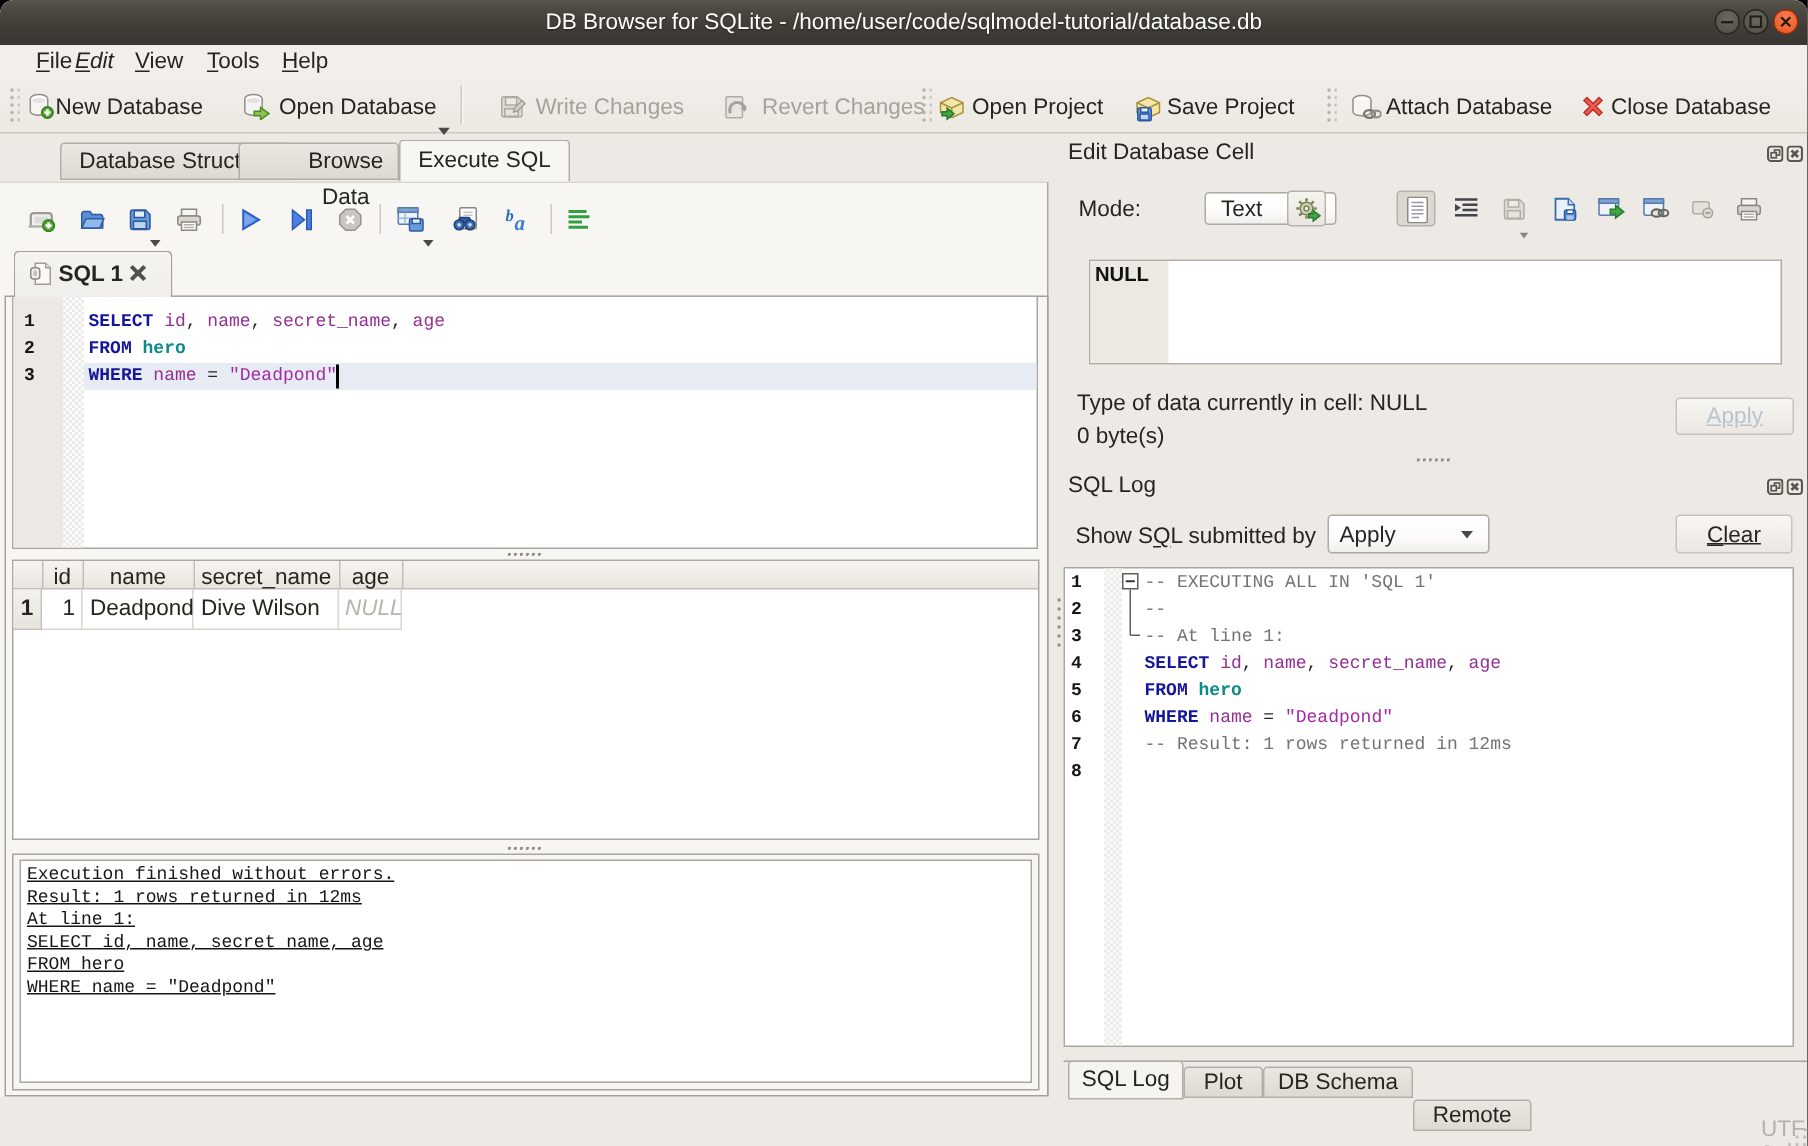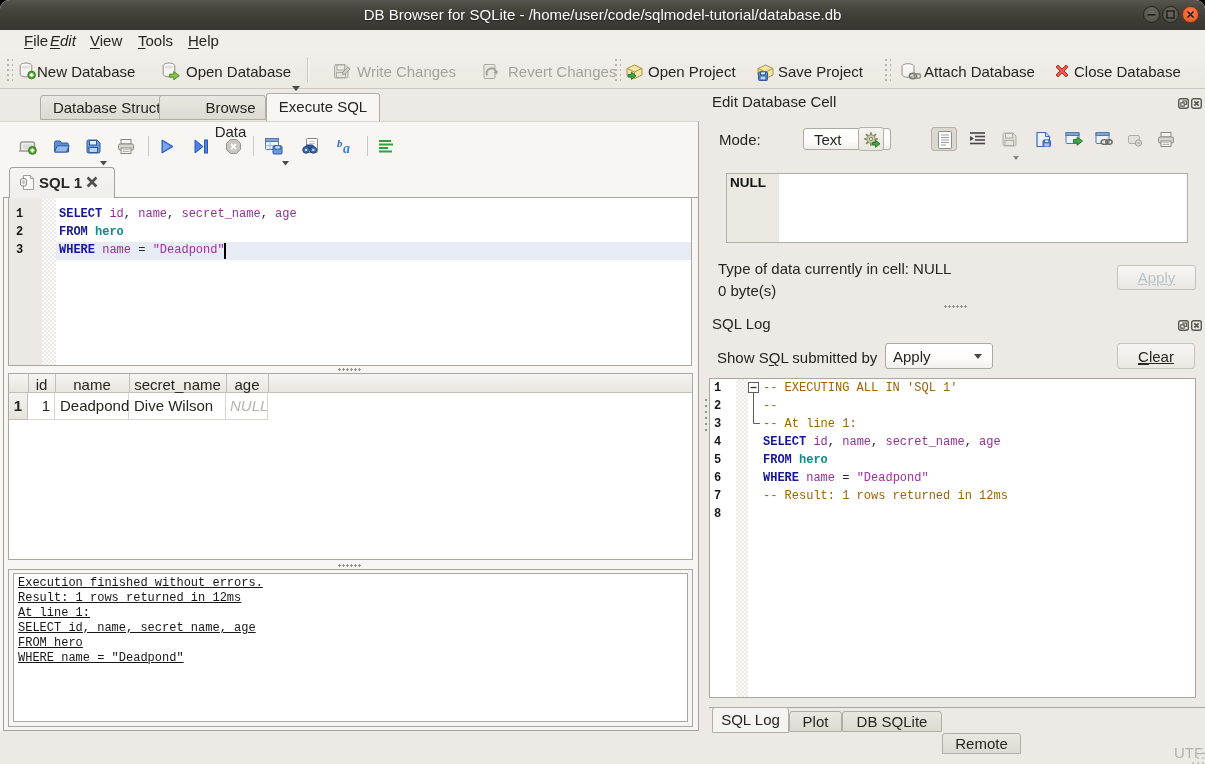--- a/index.html
+++ b/index.html
@@ -28,21 +28,21 @@
 .whitebox{background:#fff;border:1px solid #aaa6a0;}
 .hsplit{background-image:radial-gradient(circle at 1.5px 1.5px,#979289 1px,transparent 1.2px);background-size:4px 4px;width:24px;height:4px;}
 
 .mono{font-family:"Liberation Mono",monospace;font-size:12px;white-space:pre;}
 .gut{background:#ece9e4;}
 .hatch{background:repeating-conic-gradient(#edebe8 0% 25%,#fcfbfa 0% 50%);background-size:4px 4px;}
 .k{color:#16169b;font-weight:bold;}
 .i{color:#943094;}
 .t{color:#0d8a8a;font-weight:bold;}
 .s{color:#a52ba5;}
-.c{color:#a16207;}
+.c{color:#737373;}
 .lnum{font-family:"Liberation Mono",monospace;font-size:12px;font-weight:bold;color:#161616;white-space:pre;}
 .combo{background:linear-gradient(#ffffff,#fdfcfb 60%,#f1efec);border:1px solid #aeaaa2;border-radius:3px;}
 .btn{border:1px solid #c7c3bc;border-radius:3px;background:linear-gradient(#f8f6f3,#ebe8e3);text-align:center;text-decoration:underline;}
 .iconbtn{border:1px solid #b6b2aa;border-radius:3px;background:linear-gradient(#f6f4f0,#e9e6e0);}
 </style></head><body>
 <div id="win">
   <div class="abs" id="titlebar"></div>
   <div class="abs" id="title">DB Browser for SQLite - /home/user/code/sqlmodel-tutorial/database.db</div>
 
   <div class="abs winbtn" style="left:1143px;background:radial-gradient(circle at 8px 5px,#6b6860,#4f4c45);border:1px solid #27261f;">
@@ -397,21 +397,21 @@
   <div class="abs mono" id="logtext" style="left:763px;top:379px;line-height:18px;"><span class="c">-- EXECUTING ALL IN 'SQL 1'</span>
 <span class="c">--</span>
 <span class="c">-- At line 1:</span>
 <span class="k">SELECT</span> <span class="i">id</span>, <span class="i">name</span>, <span class="i">secret_name</span>, <span class="i">age</span>
 <span class="k">FROM</span> <span class="t">hero</span>
 <span class="k">WHERE</span> <span class="i">name</span> = <span class="s">"Deadpond"</span>
 <span class="c">-- Result: 1 rows returned in 12ms</span></div>
 
   <div class="abs" style="left:709px;top:707px;width:496px;height:1px;background:#a9a59f;"></div>
   <div class="abs tab" style="left:789px;top:711px;height:21px;width:53px;line-height:20px;">Plot</div>
-  <div class="abs tab" style="left:842px;top:711px;height:21px;width:100px;line-height:20px;">DB SQLite</div>
+  <div class="abs tab" style="left:842px;top:711px;height:21px;width:100px;line-height:20px;">DB Schema</div>
   <div class="abs tab" style="left:942px;top:733px;height:21px;width:79px;line-height:20px;">Remote</div>
   <div class="abs tab" style="left:712px;top:707px;height:26px;width:77px;background:#f6f4f1;line-height:24px;z-index:3;">SQL Log</div>
   <div class="abs" style="left:704px;top:398px;width:5px;height:34px;background-image:radial-gradient(circle at 2px 2px,#979289 1px,transparent 1.2px);background-size:5px 6px;"></div>
 
   <svg class="abs" style="left:1190px;top:750px;" width="16" height="16">
       <g fill="#c4c0b9">
         <circle cx="13" cy="3" r="1.1"></circle>
         <circle cx="13" cy="8" r="1.1"></circle>
         <circle cx="13" cy="13" r="1.1"></circle>
         <circle cx="8" cy="8" r="1.1"></circle>

